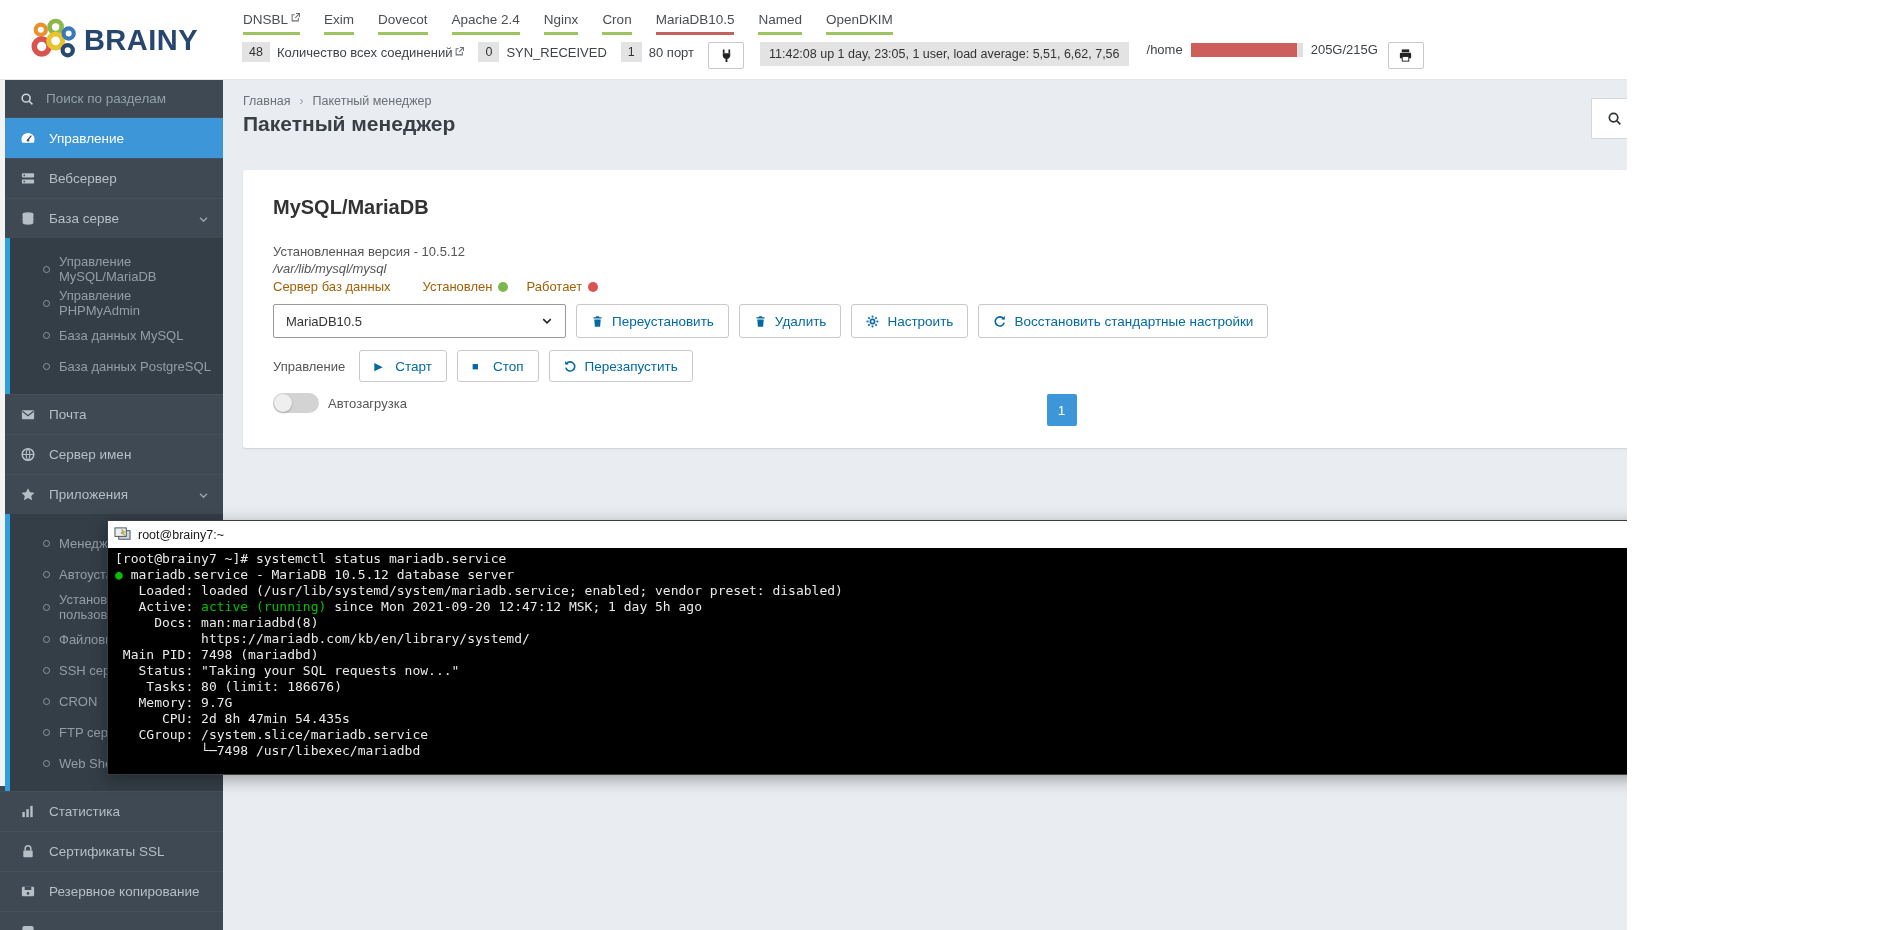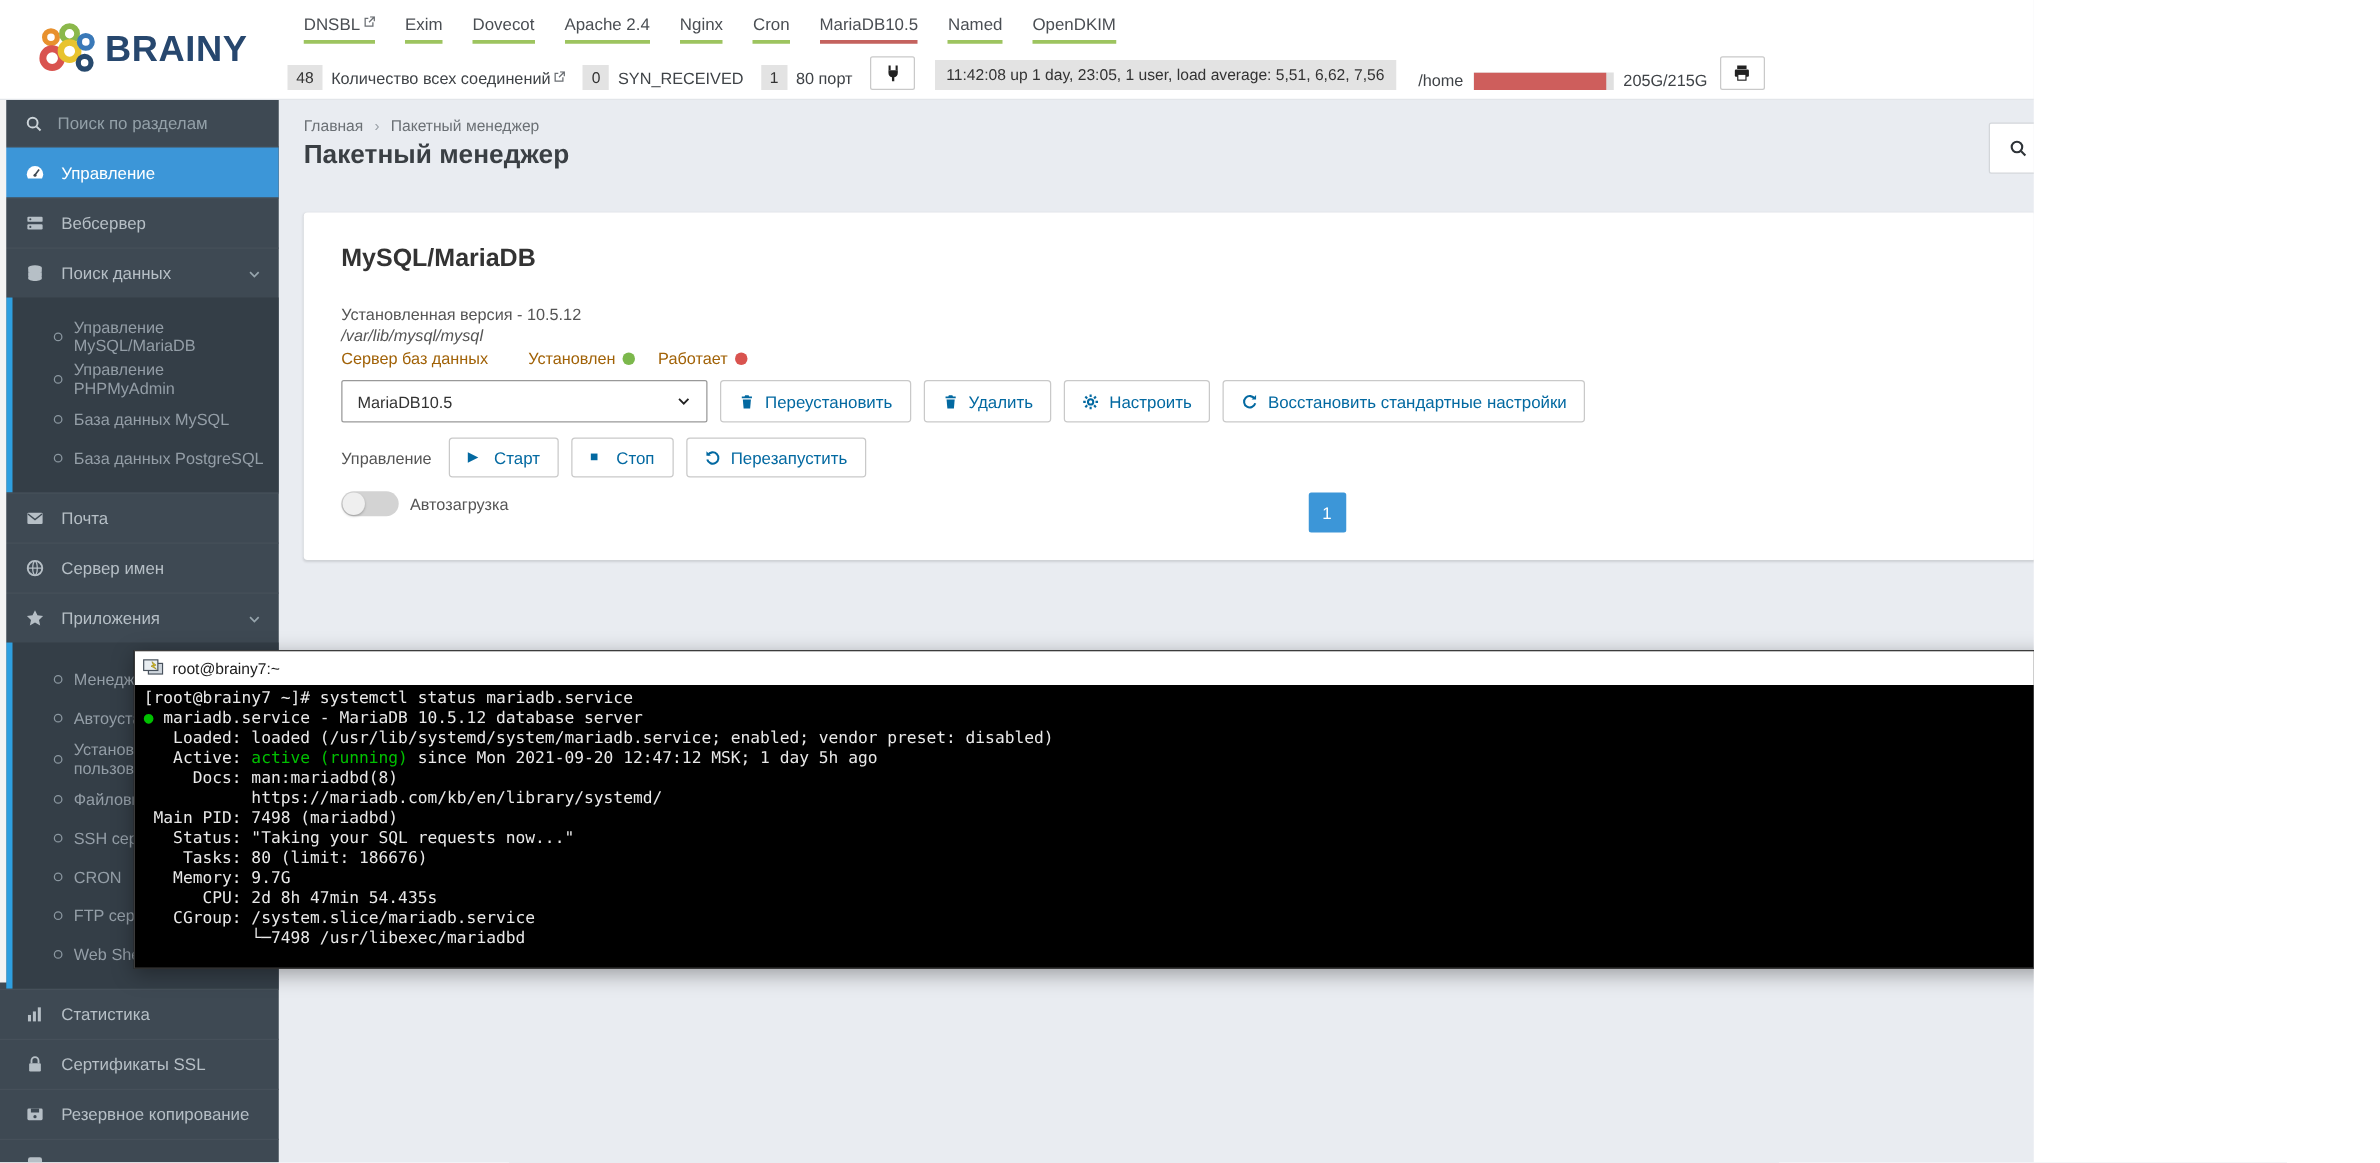--- a/index.html
+++ b/index.html
@@ -8,21 +8,21 @@
   .app { position:relative; width:1627px; height:930px; background:#e9ecf1; overflow:hidden; }
 
   
   .topbar { position:absolute; left:0; top:0; width:1904px; height:80px; background:#fff; border-bottom:1px solid #e2e5e9; z-index:10; }
   .logo { position:absolute; left:0; top:0; width:223px; height:80px; display:flex; align-items:center; justify-content:center; gap:7px; }
   .logo-text { font-size:29px; font-weight:bold; color:#27476e; letter-spacing:.5px; }
   .topnav { position:absolute; left:243px; top:12px; display:flex; gap:24px; align-items:flex-start; }
   .srv-link { font-size:13.5px; color:#4a4e53; text-decoration:none; padding-bottom:5px; border-bottom:3px solid #9dc45f; display:flex; gap:3px; align-items:flex-start; cursor:pointer; }
   .srv-link.err { border-bottom-color:#c4625e; }
   .ext { width:9px; height:9px; display:inline-block; color:#6a6e73; margin-top:-2px; }
-  .statsbar { position:absolute; left:230px; top:42px; height:30px; display:flex; align-items:flex-end; gap:10px; font-size:13px; color:#3f4347; }
+  .statsbar { position:absolute; left:242px; top:42px; height:30px; display:flex; align-items:flex-start; gap:10px; font-size:13px; color:#3f4347; }
   .stat { display:flex; align-items:center; gap:7px; margin-right:4px; }
   .badge { background:#e3e3e3; color:#333; padding:3px 7px; font-size:12.5px; }
   .tool-btn { width:36px; height:27px; background:#fff; border:1px solid #c9c9c9; border-radius:2px; display:flex; align-items:center; justify-content:center; color:#222; cursor:pointer; }
   .tool-btn svg { width:15px; height:15px; }
   .uptime { background:#e3e3e3; color:#333; padding:5px 9px; font-size:12.5px; margin-left:6px; }
   .disk { display:flex; align-items:center; gap:8px; margin-left:8px; }
   .disk-bar { width:112px; height:14px; background:#e0e0e0; overflow:hidden; }
   .disk-fill { height:100%; background:#ce5e5c; }
   .qmark { width:16px; height:16px; border-radius:50%; background:#3b3f44; color:#fff; font-size:11px; font-weight:bold; display:flex; align-items:center; justify-content:center; cursor:pointer; }
   .tb-help { position:absolute; left:1810px; top:12px; }
@@ -247,21 +247,21 @@
         </div>
         <div class="side-item">
           <i class="si">
             <svg viewBox="0 0 16 16">
               <ellipse cx="8" cy="3.4" rx="5.8" ry="2.1" fill="currentColor"></ellipse>
               <path d="M2.2 3.4v3c0 1.15 2.6 2.1 5.8 2.1s5.8-.95 5.8-2.1v-3z" fill="currentColor"></path>
               <path d="M2.2 7.2v3c0 1.15 2.6 2.1 5.8 2.1s5.8-.95 5.8-2.1v-3z" fill="currentColor"></path>
               <path d="M2.2 10.9v1.7c0 1.15 2.6 2.1 5.8 2.1s5.8-.95 5.8-2.1v-1.7z" fill="currentColor"></path>
             </svg>
           </i>
-          <span>Поиск данных</span>
+          <span>База серве</span>
           <i class="chev"><svg viewBox="0 0 16 16">
               <path d="M3 5.5l5 5 5-5" fill="none" stroke="currentColor" stroke-width="2"></path>
             </svg></i>
         </div>
         <div class="side-sub">
           <div class="side-subitem">
             <span class="ss-dot"></span>
             <span class="ss-label">Управление MySQL/MariaDB</span>
           </div>
           <div class="side-subitem">

